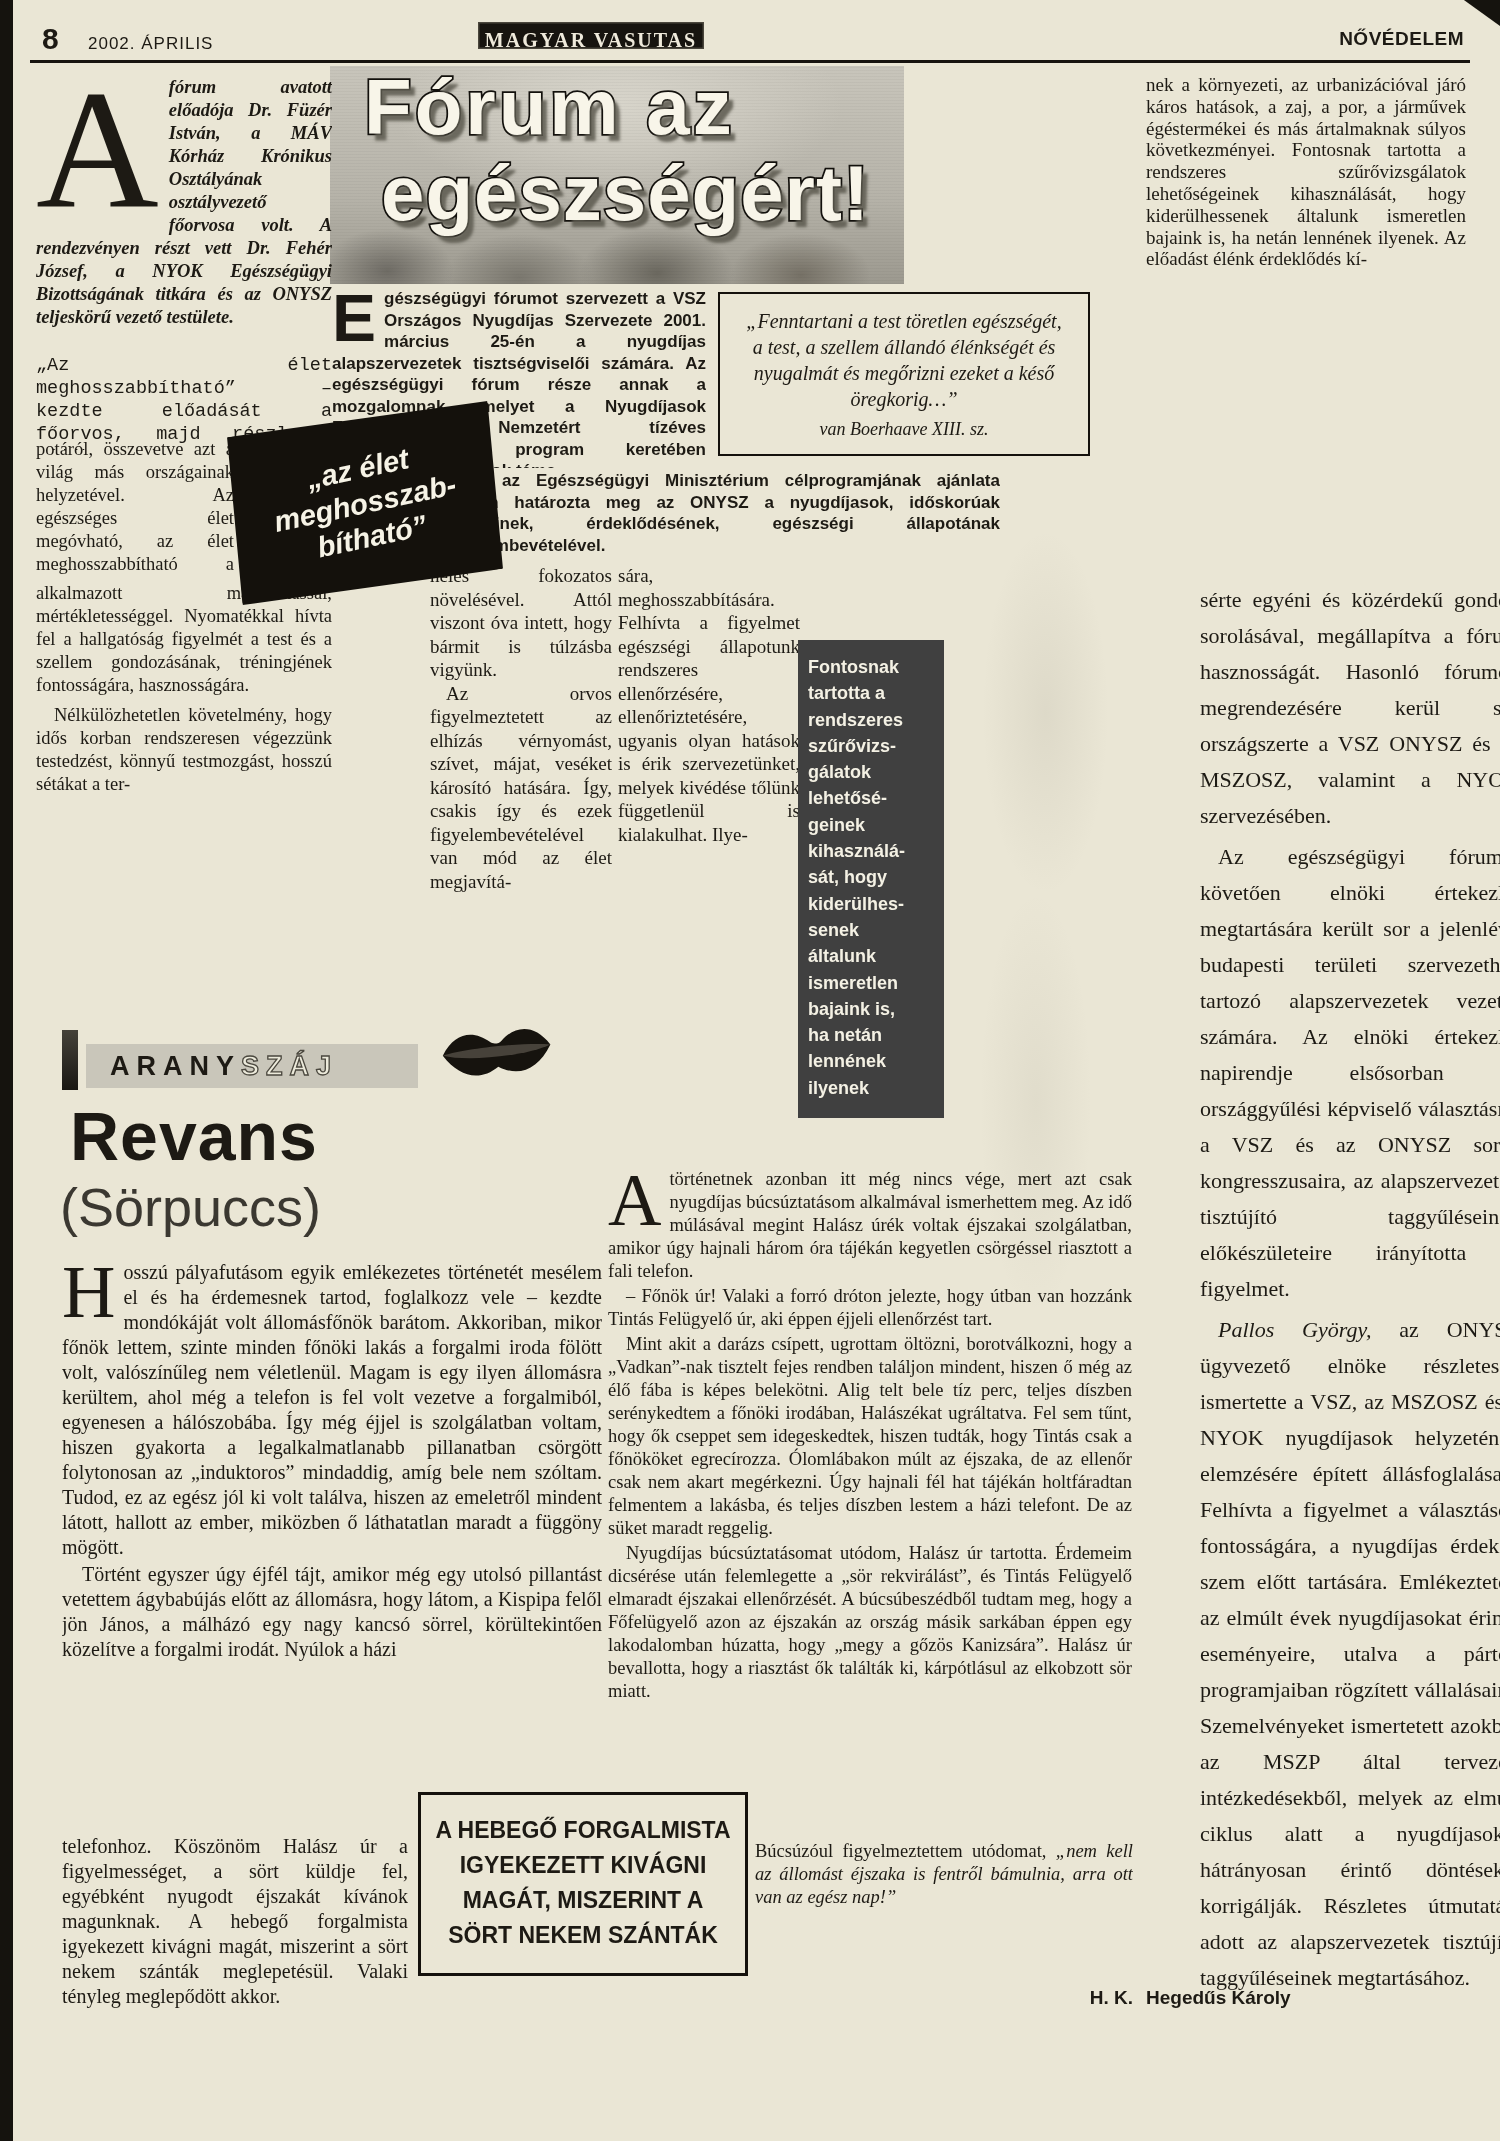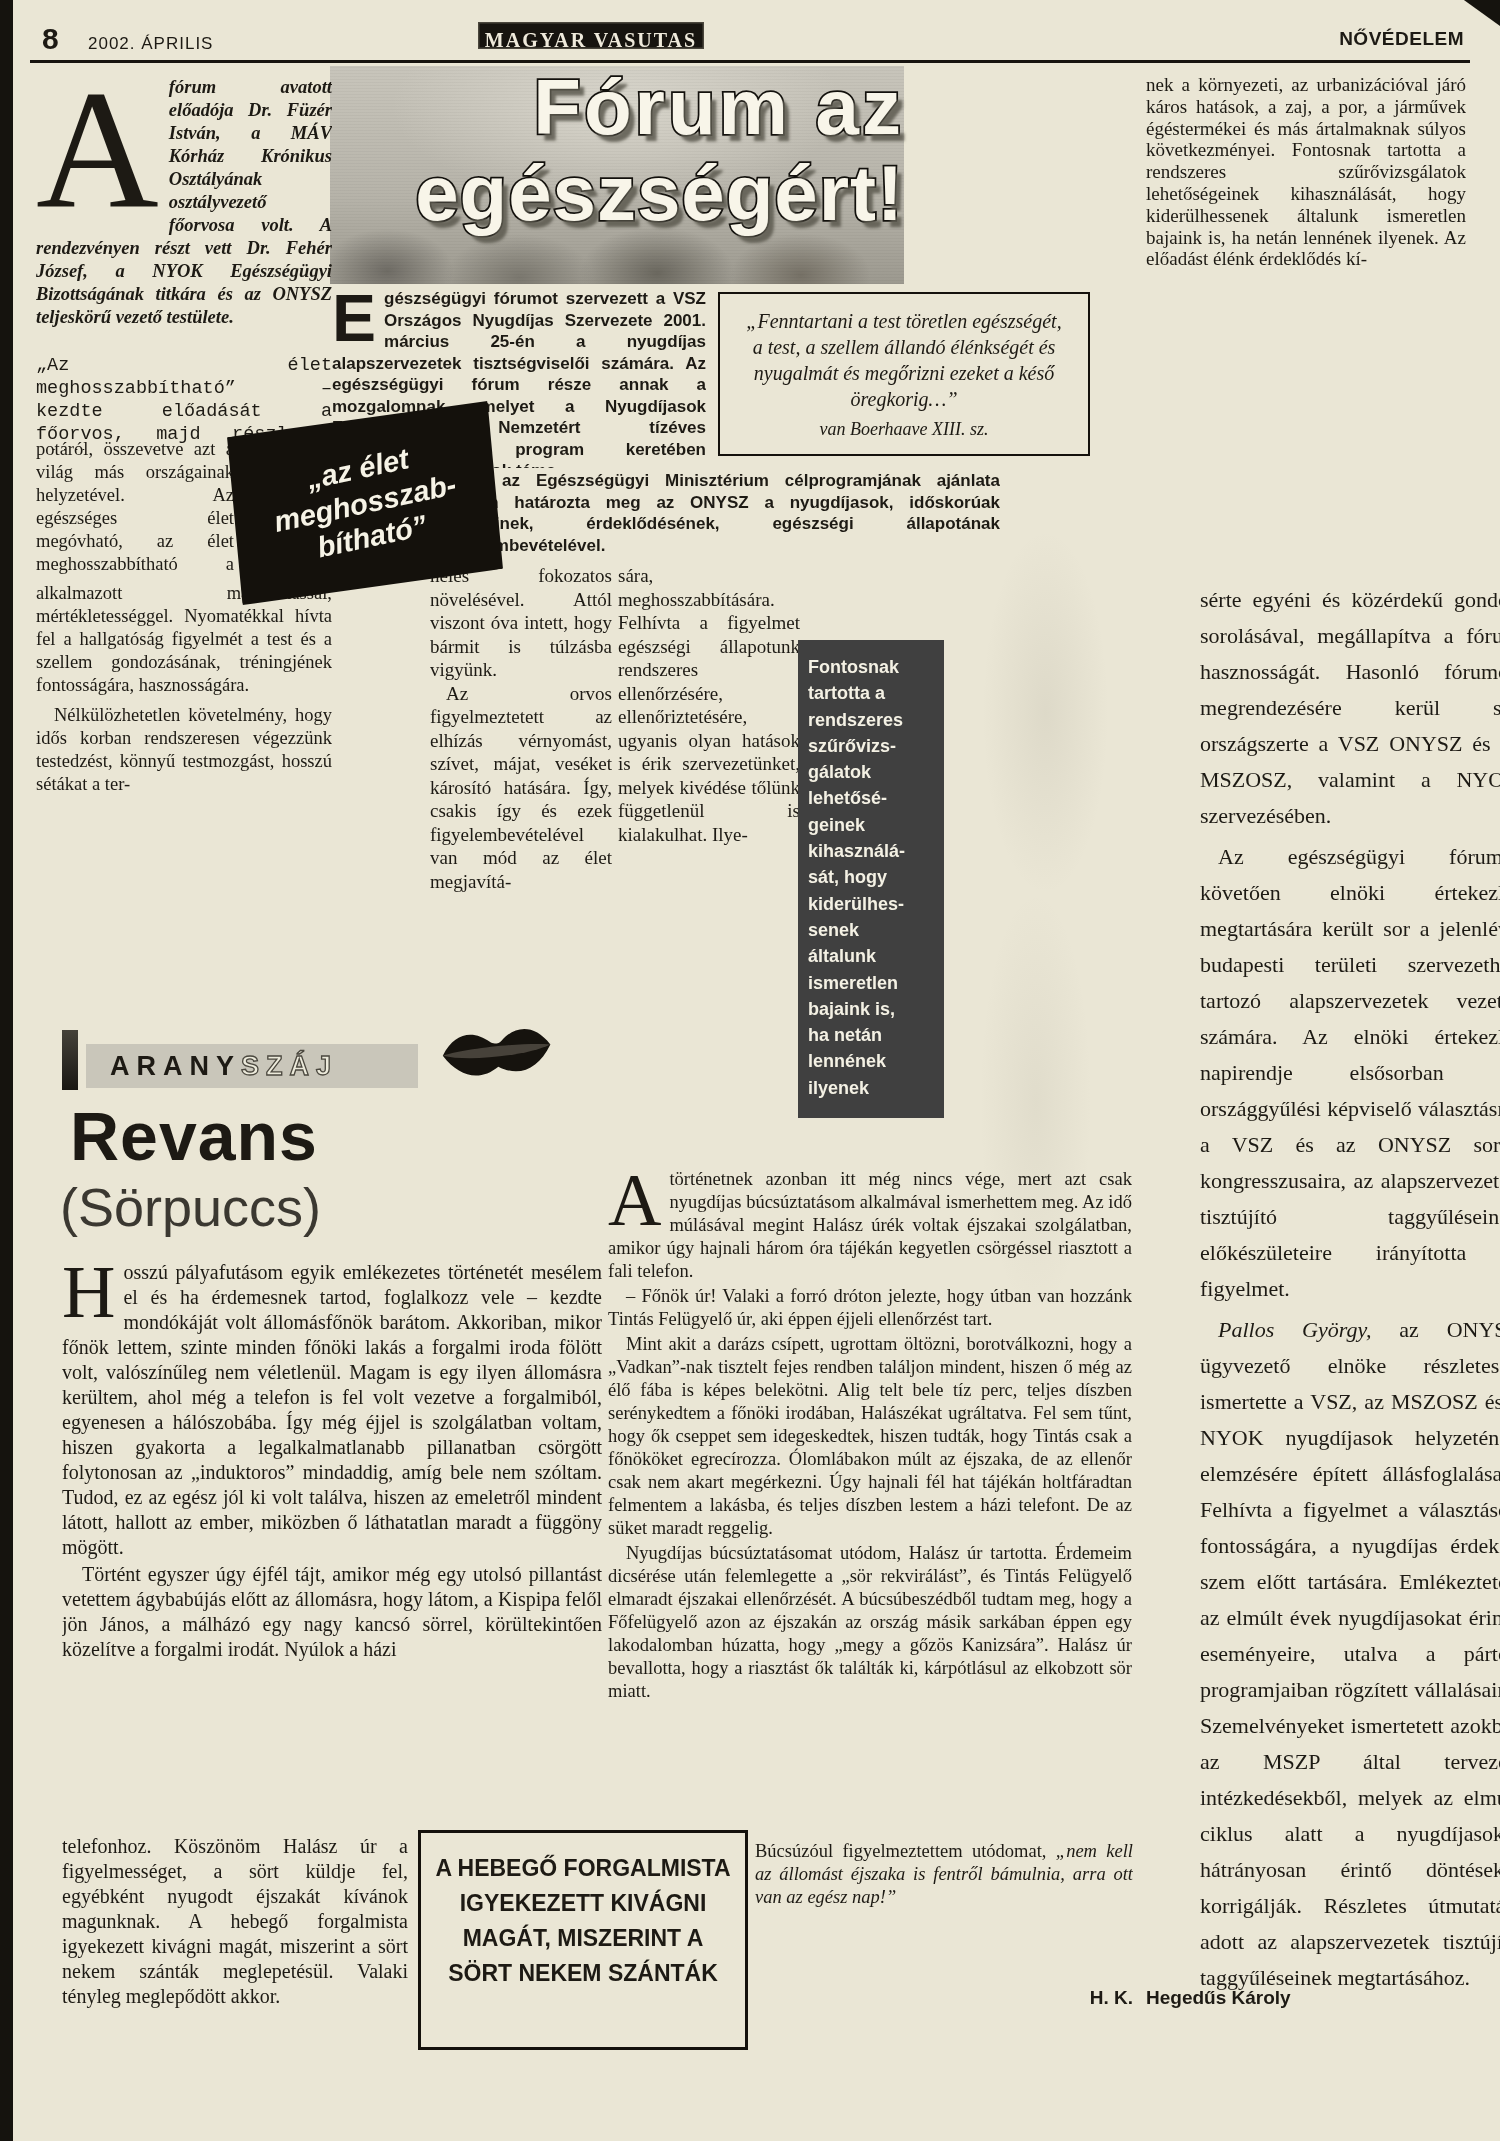--- a/index.html
+++ b/index.html
@@ -34,21 +34,21 @@
   .photo { left:330px; top:66px; width:574px; height:218px;
     background:
       repeating-linear-gradient(0deg, rgba(0,0,0,0.03) 0 1px, rgba(0,0,0,0) 1px 3px),
       radial-gradient(ellipse 300px 130px at 50% 18%, #d8d5cb 0%, rgba(216,213,203,0) 75%),
       radial-gradient(ellipse 95px 60px at 10% 94%, #6f6c65 0%, rgba(111,108,101,0) 70%),
       radial-gradient(ellipse 105px 62px at 33% 97%, #7b786f 0%, rgba(123,120,111,0) 70%),
       radial-gradient(ellipse 110px 66px at 57% 95%, #6b685f 0%, rgba(107,104,95,0) 70%),
       radial-gradient(ellipse 100px 60px at 82% 96%, #767166 0%, rgba(118,113,102,0) 70%),
       linear-gradient(180deg, #c8c5bb 0%, #b6b3a9 60%, #9c998f 100%);
   }
-  .headline { position:absolute; left:0; right:0; top:2px; text-align:right;
+  .headline { position:absolute; left:0; right:0; top:2px; text-align:left;
     font-family:"Liberation Sans", sans-serif; font-weight:700; color:#f8f5e9;
     -webkit-text-stroke:3.5px #12100c; paint-order:stroke fill;
     text-shadow:6px 7px 3px rgba(92,89,79,0.85);margin-left:34px; }
   .hl1 { font-size:78px; line-height:1.0; letter-spacing:3px; }
   .hl2 { font-size:78px; line-height:1.0; letter-spacing:1px; margin-top:8px;padding-left:17px; }
 
   
   .just { text-align:justify; overflow:hidden; }
 
   
@@ -116,21 +116,21 @@
   #story-left-b { left:62px; top:1834px; width:346px; height:202px; font-size:20px; line-height:25px; }
 
   #story-center { left:608px; top:1168px; width:524px; height:658px; font-size:18.5px; line-height:23px; }
   #story-center p + p { text-indent:18px; margin-top:2px; }
   #story-center-b { left:755px; top:1840px; width:378px; font-size:18.5px; line-height:23px; }
   .q-ital { font-style:italic; }
   #story-center-sig { left:755px; top:1988px; width:378px; text-align:right;
     font:700 19px/1 "Liberation Sans", sans-serif; }
 
   
-  #pull-box { left:418px; top:1830px; width:330px; height:220px; border:3px solid #14110c;
+  #pull-box { left:418px; top:1792px; width:330px; height:184px; border:3px solid #14110c;
     background:#eae6d5; padding:18px 8px; text-align:center; z-index:5;
     font:700 23px/35px "Liberation Sans", sans-serif; white-space:pre-line; }
 </style>
 </head>
 <body>
 
 <div class="page">
 
   <div class="abs edge-bar"></div>
   <div class="abs corner-artifact"></div>

